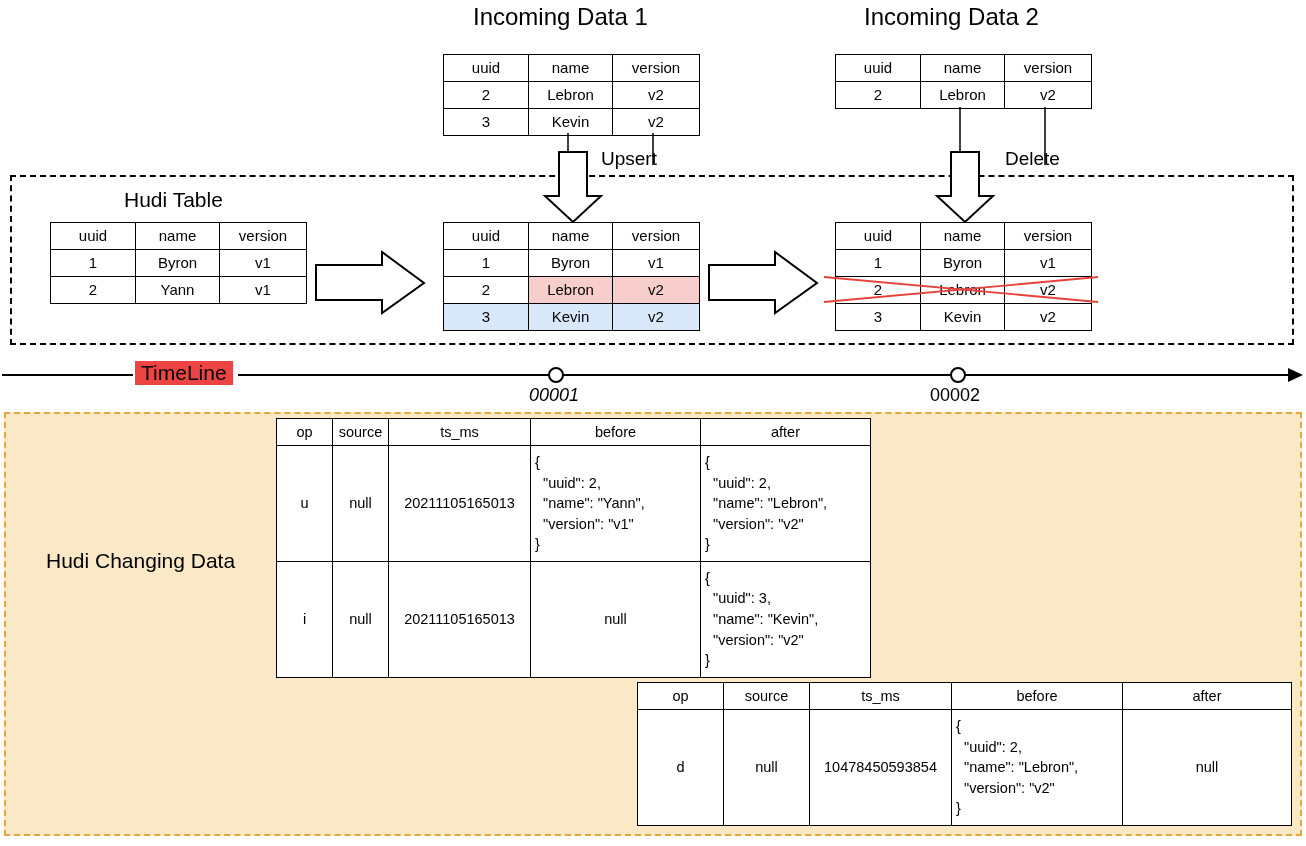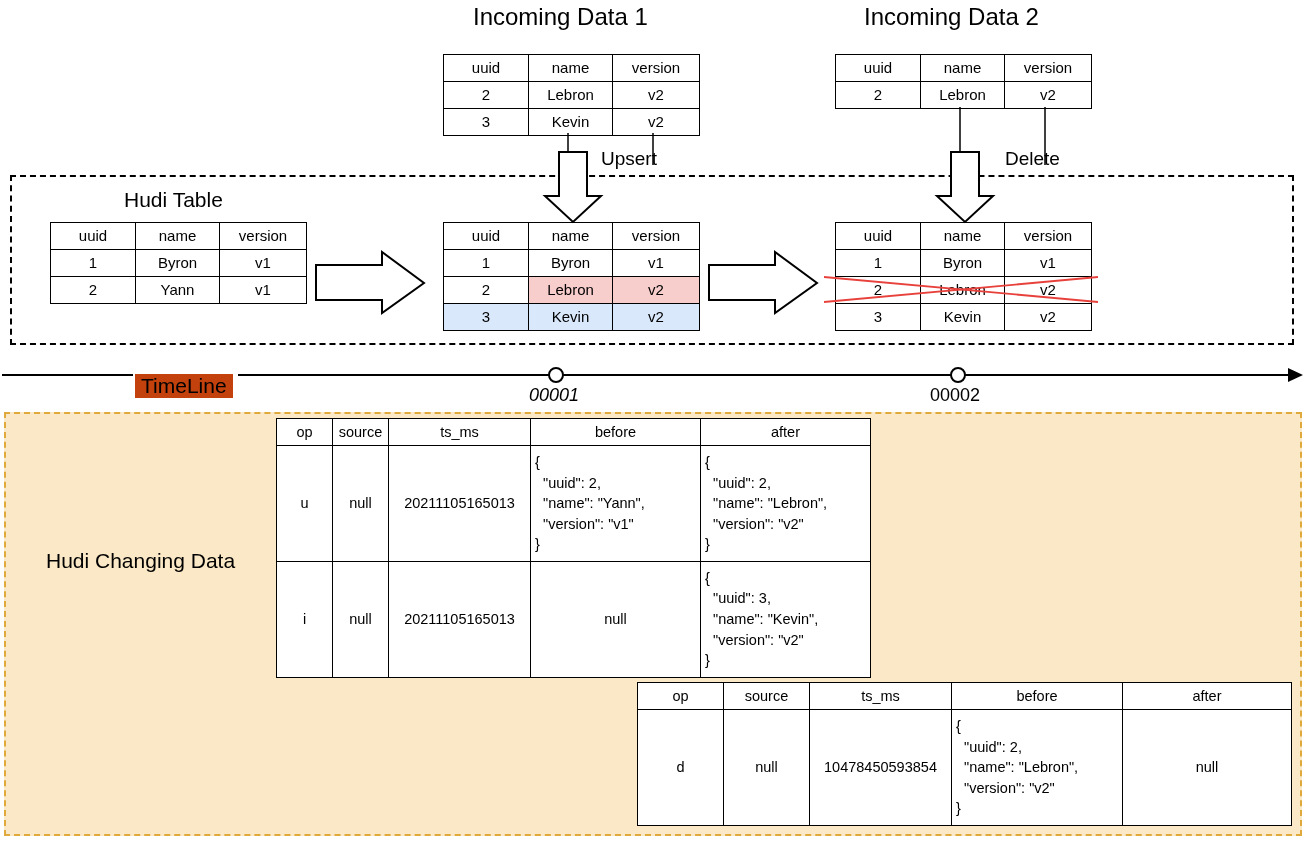--- a/index.html
+++ b/index.html
@@ -213,21 +213,21 @@
     <td>v2</td>
   </tr>
   <tr>
     <td>3</td>
     <td>Kevin</td>
     <td>v2</td>
   </tr>
 </tbody>
   </table>
 
-<div class="subtitle" style="left:135px; top:374px; font-size:21px; background:#c2410c; padding:0 6px;">TimeLine</div>
+<div class="subtitle" style="left:135px; top:361px; font-size:21px; background:#ef4444; padding:0 6px;">TimeLine</div>
 
 <div class="label-sm" style="left:529px; top:385px; font-size:18px;font-style:italic;">00001</div>
 
 <div class="label-sm" style="left:930px; top:385px; font-size:18px;">00002</div>
 
 <table class="dtable cdc" style="left:276px; top:418px;">
   <tbody>
       <tr class="hdr">
     <td style="width:55px">op</td>
     <td style="width:55px">source</td>

